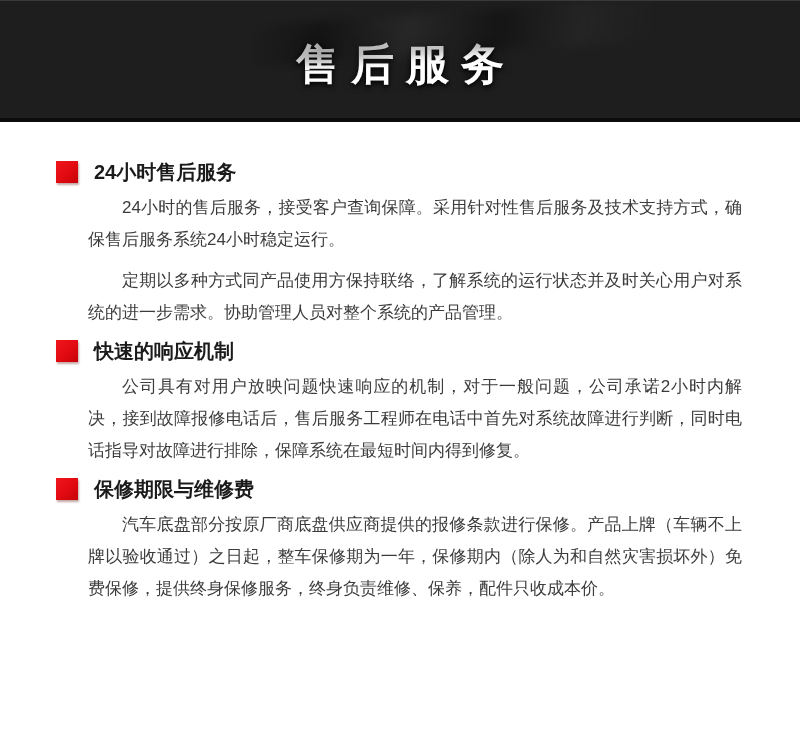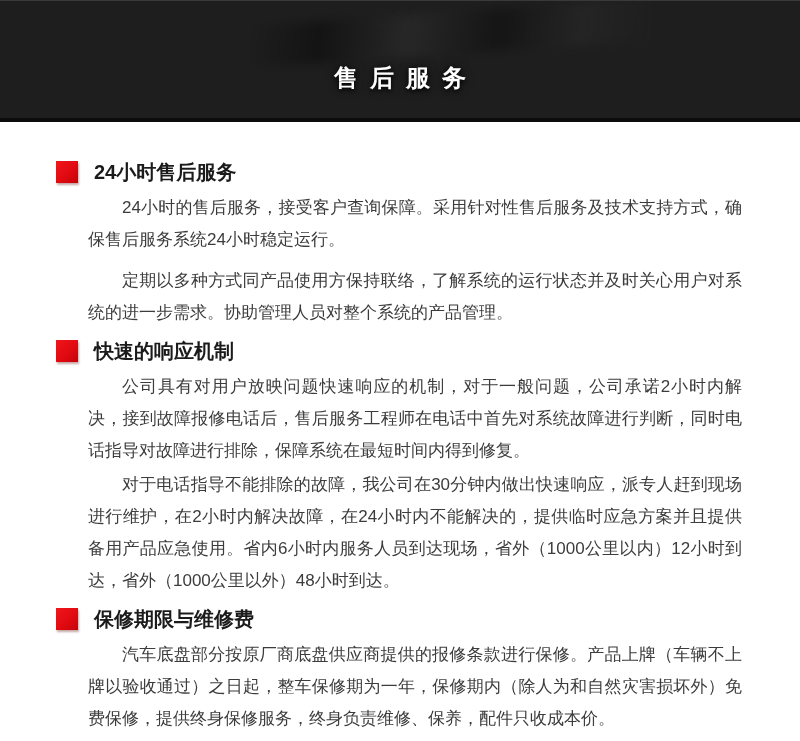--- a/index.html
+++ b/index.html
@@ -39,21 +39,21 @@
       rgba(60,60,60,0.30) 40%,
       rgba(0,0,0,0.30) 62%,
       rgba(55,55,55,0.25) 82%,
       rgba(0,0,0,0.00) 100%);
     filter: blur(5px);
     transform: rotate(-4deg);
   }
   .title {
     margin: 0 0 24px 0;
     color: #ffffff;
-    font-size: 24px;
+    font-size: 43px;
     font-weight: 800;
     letter-spacing: 12px;
     text-indent: 12px; 
     text-shadow: 0 2px 4px rgba(0,0,0,0.85), 0 0 10px rgba(0,0,0,0.6);
     white-space: nowrap;
   }
   
   .content {
     padding: 30px 42px 0 56px;
   }
@@ -111,21 +111,20 @@
     <section class="section">
       <p class="para">定期以多种方式同产品使用方保持联络，了解系统的运行状态并及时关心用户对系统的进一步需求。协助管理人员对整个系统的产品管理。</p>
     </section>
 
     <section class="section">
       <div class="section-head">
         <span class="bullet"></span>
         <h2 class="heading">快速的响应机制</h2>
       </div>
       <p class="para">公司具有对用户放映问题快速响应的机制，对于一般问题，公司承诺2小时内解决，接到故障报修电话后，售后服务工程师在电话中首先对系统故障进行判断，同时电话指导对故障进行排除，保障系统在最短时间内得到修复。</p>
-      <p class="para">对于电话指导不能排除的故障，我公司在30分钟内做出快速响应，派专人赶到现场进行维护，在2小时内解决故障，在24小时内不能解决的，提供临时应急方案并且提供备用产品应急使用。省内6小时内服务人员到达现场，省外（1000公里以内）12小时到达，省外（1000公里以外）48小时到达。</p>
     </section>
 
     <section class="section">
       <div class="section-head">
         <span class="bullet"></span>
         <h2 class="heading">保修期限与维修费</h2>
       </div>
       <p class="para">汽车底盘部分按原厂商底盘供应商提供的报修条款进行保修。产品上牌（车辆不上牌以验收通过）之日起，整车保修期为一年，保修期内（除人为和自然灾害损坏外）免费保修，提供终身保修服务，终身负责维修、保养，配件只收成本价。</p>
     </section>
 

